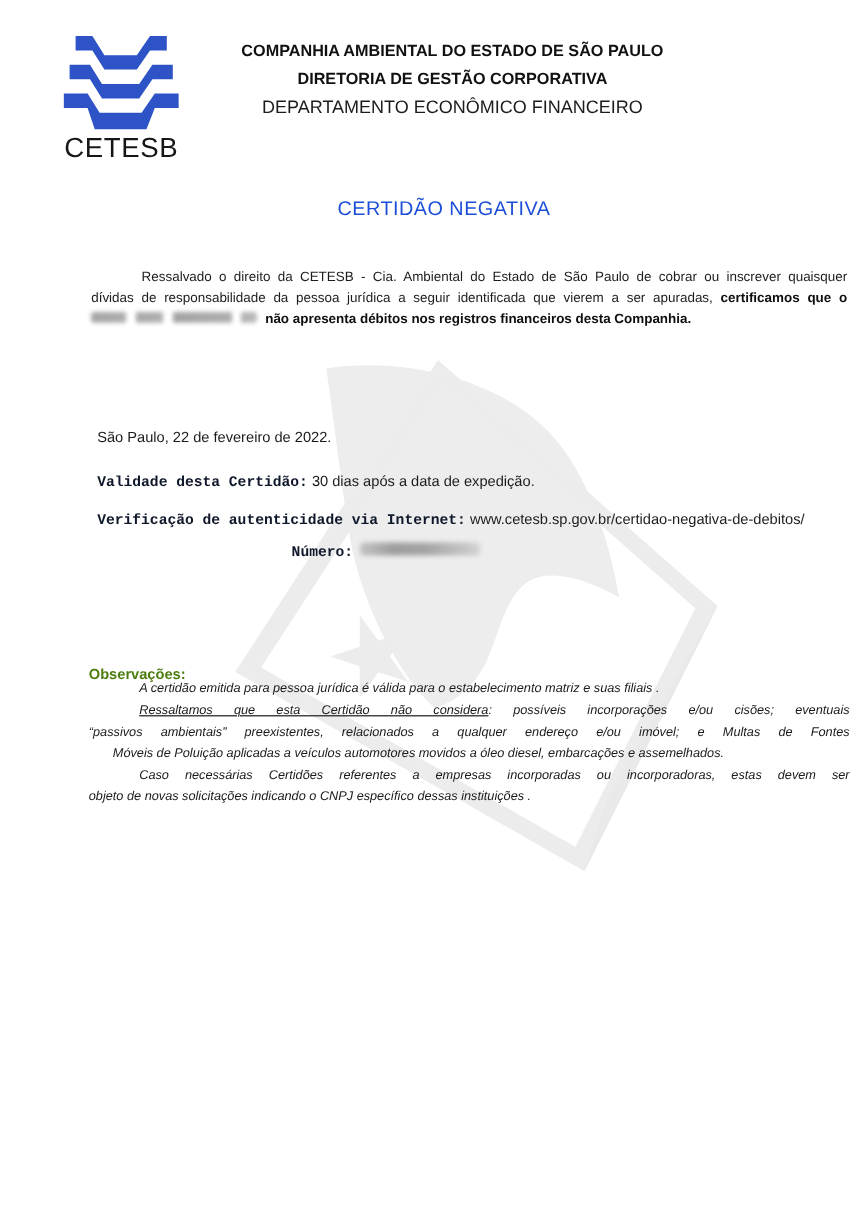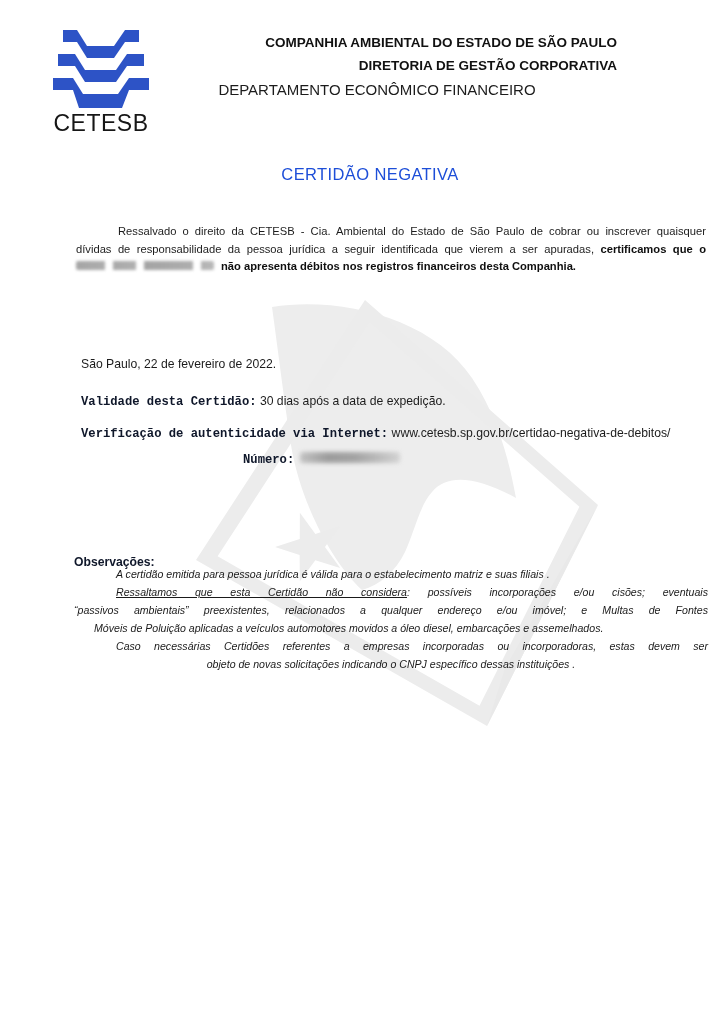--- a/index.html
+++ b/index.html
@@ -17,21 +17,21 @@
   
   .logo-svg{position:absolute;left:53px;top:28px;width:96px;height:80px;}
   .logo-text{
     position:absolute;left:49px;top:110px;width:104px;
     text-align:center;font-size:23px;letter-spacing:.5px;color:#161616;
   }
   .header-titles{
     position:absolute;left:137px;top:31px;width:480px;
     text-align:center;line-height:23.4px;
   }
-  .header-titles .l1,.header-titles .l2{font-weight:bold;font-size:13.5px;color:#111;text-align:right;}
+  .header-titles .l1,.header-titles .l2{font-weight:bold;font-size:13.5px;color:#111;}
   .header-titles .l3{font-size:15px;color:#1c1c1c;}
   
   .doc-title{
     position:absolute;left:40px;top:165px;width:660px;
     text-align:center;font-size:16.5px;letter-spacing:.4px;color:#1d4ed8;
   }
   
   .pline{
     position:absolute;left:76px;width:630px;height:16px;
     font-size:11.2px;line-height:15px;white-space:nowrap;
@@ -53,21 +53,21 @@
   .redact-number{
     display:inline-block;vertical-align:baseline;height:11px;width:100px;margin-left:6px;
     background:linear-gradient(90deg,#bcbcbc,#8f8f8f 28%,#979797 55%,#b5b5b5 80%,#cfcfcf);
     filter:blur(2px);opacity:.85;border-radius:3px;
   }
   
   .iline{position:absolute;left:81px;font-size:12.2px;line-height:15px;white-space:nowrap;}
   .num-line{position:absolute;left:243px;font-size:12.2px;line-height:15px;white-space:nowrap;}
   .lbl{font-weight:bold;color:#0f172a;font-family:Liberation Mono, monospace;}
   
-  .obs-label{position:absolute;left:74px;top:555px;font-size:12.2px;font-weight:bold;color:#0f172a;}
+  .obs-label{position:absolute;left:74px;top:555px;font-size:12.2px;font-weight:bold;color:#4d7c0f;}
   .oline{
     position:absolute;left:74px;width:634px;height:15px;
     font-size:10.6px;font-style:italic;line-height:14px;color:#1a1a1a;
   }
   .oline.just{text-align:justify;text-align-last:justify;}
   .u{text-decoration:underline;}
 </style>
 </head>
 <body>
 
@@ -124,15 +124,15 @@
   <div class="oline" style="top:567px;"><span class="ind"></span><span>A certidão emitida para pessoa jurídica é válida para o estabelecimento matriz e suas filiais .</span></div>
 
   <div class="oline just" style="top:585px;"><span class="ind"></span><span class="u">Ressaltamos que esta Certidão não considera</span><span>: possíveis incorporações e/ou cisões; eventuais</span></div>
 
   <div class="oline just" style="top:603px;">“passivos ambientais” preexistentes, relacionados a qualquer endereço e/ou imóvel; e Multas de Fontes</div>
 
   <div class="oline" style="top:621px;margin-left:20px;">Móveis de Poluição aplicadas a veículos automotores movidos a óleo diesel, embarcações e assemelhados.</div>
 
   <div class="oline just" style="top:639px;"><span class="ind"></span><span>Caso necessárias Certidões referentes a empresas incorporadas ou incorporadoras, estas devem ser</span></div>
 
-  <div class="oline" style="top:657px;text-align:center;">objeto de novas solicitações indicando o CNPJ específico dessas instituições .</div>
+  <div class="oline" style="top:657px;">objeto de novas solicitações indicando o CNPJ específico dessas instituições .</div>
 
 </div>
 
 </body></html>

